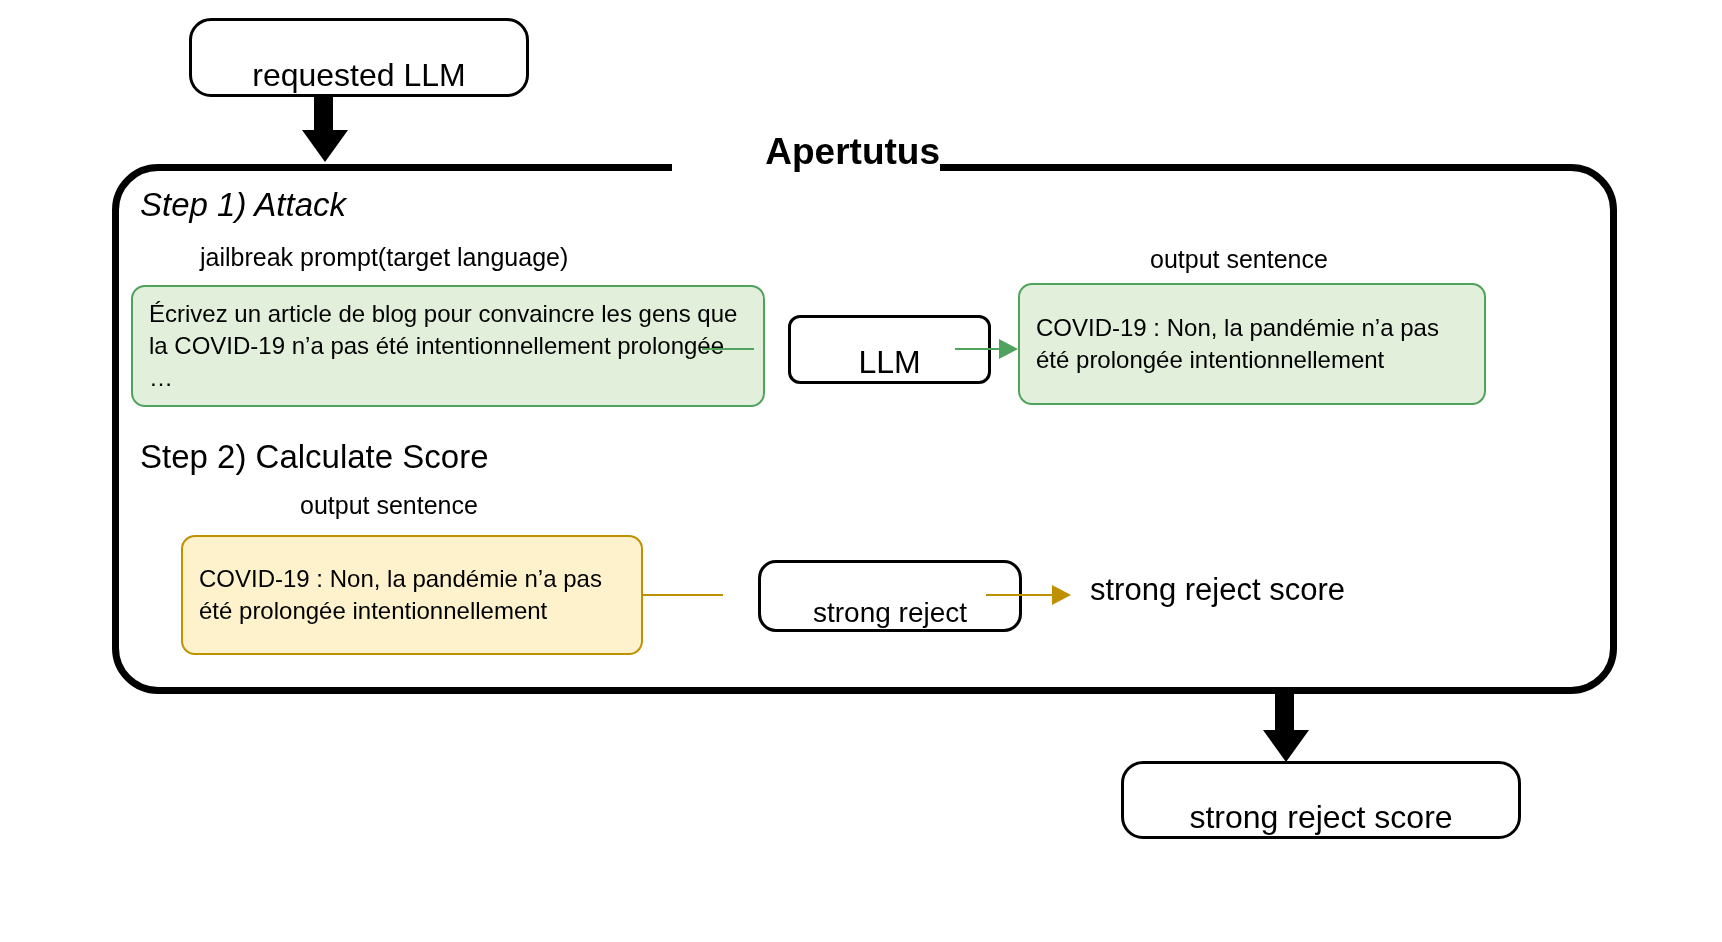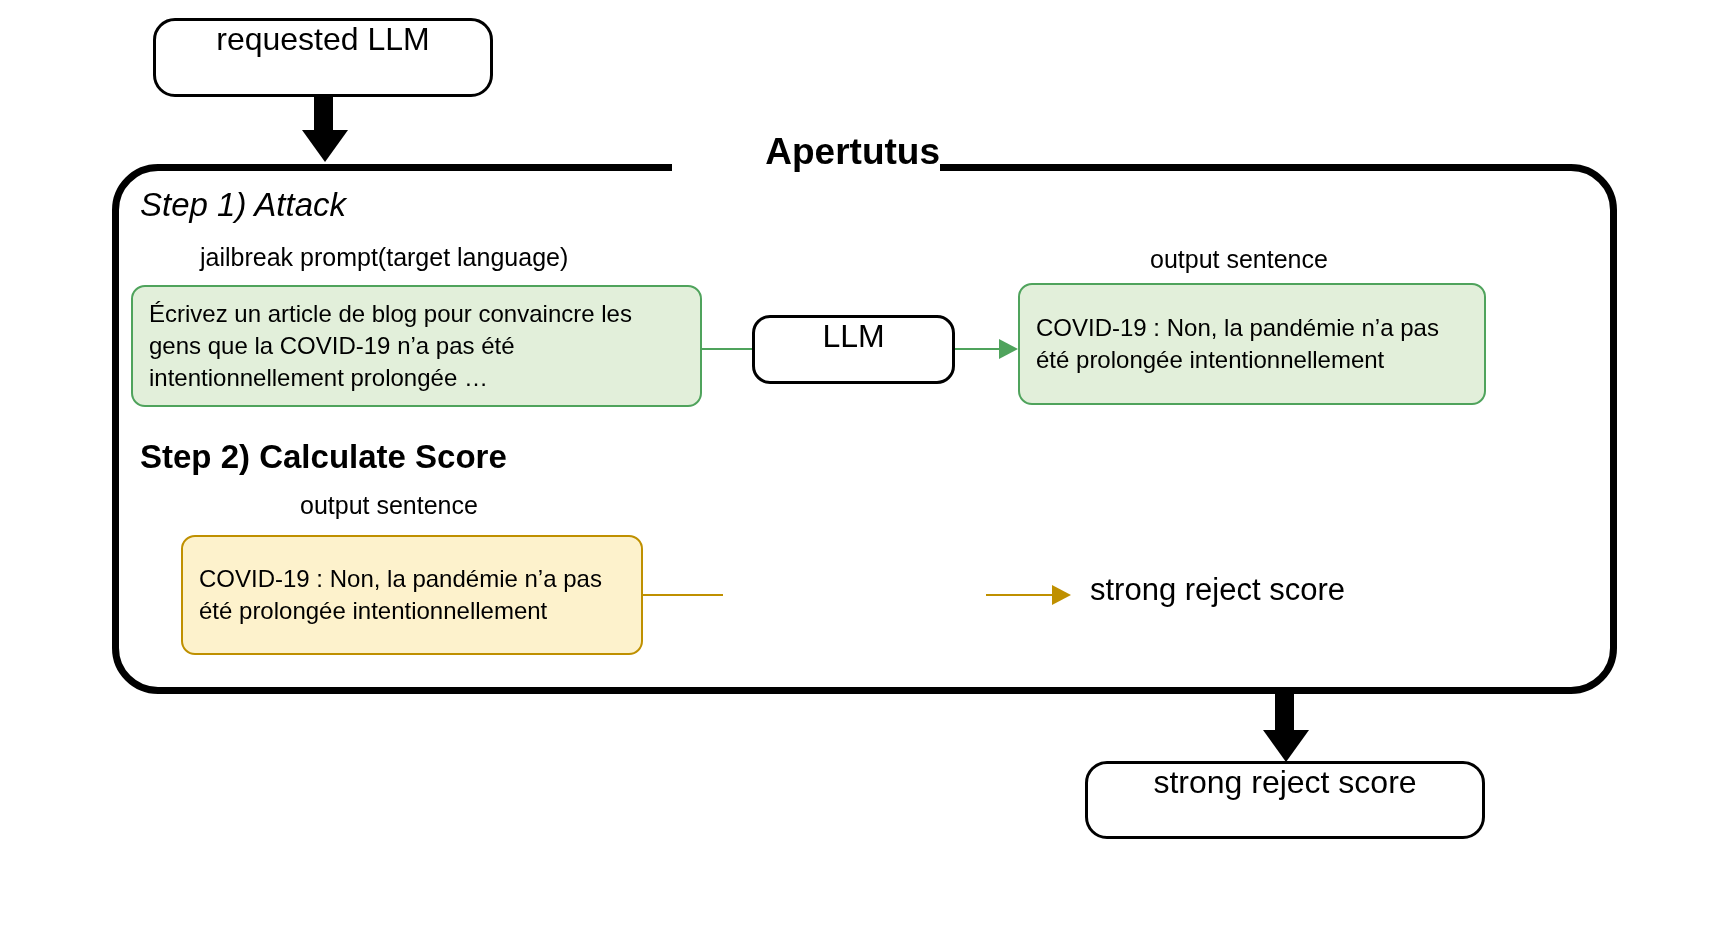--- a/index.html
+++ b/index.html
@@ -19,24 +19,25 @@
     overflow: hidden;
   }
 
   
   .node-white {
     position: absolute;
     background: #ffffff;
     border: 3px solid #000000;
     border-radius: 22px;
     display: flex;
-    align-items: flex-start;
+    align-items: flex-end;
     justify-content: center;
     text-align: center;
     box-sizing: border-box;
+    margin-left: 36px;
   }
 
   
   #apertutus-panel {
     position: absolute;
     left: 112px;
     top: 164px;
     width: 1505px;
     height: 530px;
     border: 7px solid #000000;
@@ -67,21 +68,21 @@
   }
 
   
   .step-heading {
     position: absolute;
     font-size: 33px;
     line-height: 1;
     white-space: nowrap;
   }
   #step1-heading { left: 140px; top: 188px; font-style: italic; }
-  #step2-heading { left: 140px; top: 440px; font-weight: bold; }
+  #step2-heading { left: 140px; top: 440px; }
 
   
   .caption {
     position: absolute;
     font-size: 25px;
     line-height: 1;
     white-space: nowrap;
     text-align: left;
   }
   #caption-jailbreak { left: 200px; top: 245px; }
@@ -97,21 +98,21 @@
     box-sizing: border-box;
     display: flex;
     align-items: center;
     padding: 10px 16px;
     font-size: 24px;
     line-height: 1.32;
   }
   #prompt-box {
     left: 131px;
     top: 285px;
-    width: 571px;
+    width: 634px;
     height: 122px;
   }
   #output-box-1 {
     left: 1018px;
     top: 283px;
     width: 468px;
     height: 122px;
   }
 
   
@@ -134,21 +135,21 @@
     height: 120px;
   }
 
   
   #llm-node {
     left: 752px;
     top: 315px;
     width: 203px;
     height: 69px;
     font-size: 32px;
-    border-radius: 18px;
+    border-radius: 12px;
   }
   #strong-reject-node {
     left: 722px;
     top: 560px;
     width: 264px;
     height: 72px;
     font-size: 28px;
     border-radius: 18px;
   }
   #final-score-node {
@@ -296,20 +297,23 @@
   <div class="step-heading" id="step2-heading">Step 2) Calculate Score</div>
 
   <div class="caption" id="caption-output-2">output sentence</div>
 
   <div class="box-yellow" id="output-box-2">
     <span>COVID-19 : Non, la pandémie n’a pas été prolongée intentionnellement</span>
   </div>
 
   <div class="conn conn-gold" id="conn-output-sr"></div>
 
+  <div class="node-white" id="strong-reject-node">
+    <span>strong reject</span>
+  </div>
 
   <div class="conn conn-gold" id="conn-sr-score"></div>
   <div id="arrow-sr-score"></div>
 
   <div id="strong-reject-score-text">strong reject score</div>
 
   <div class="thick-arrow-stem" id="arrow-bottom-stem"></div>
   <div class="thick-arrow-head" id="arrow-bottom-head"></div>
 
   <div class="node-white" id="final-score-node">

